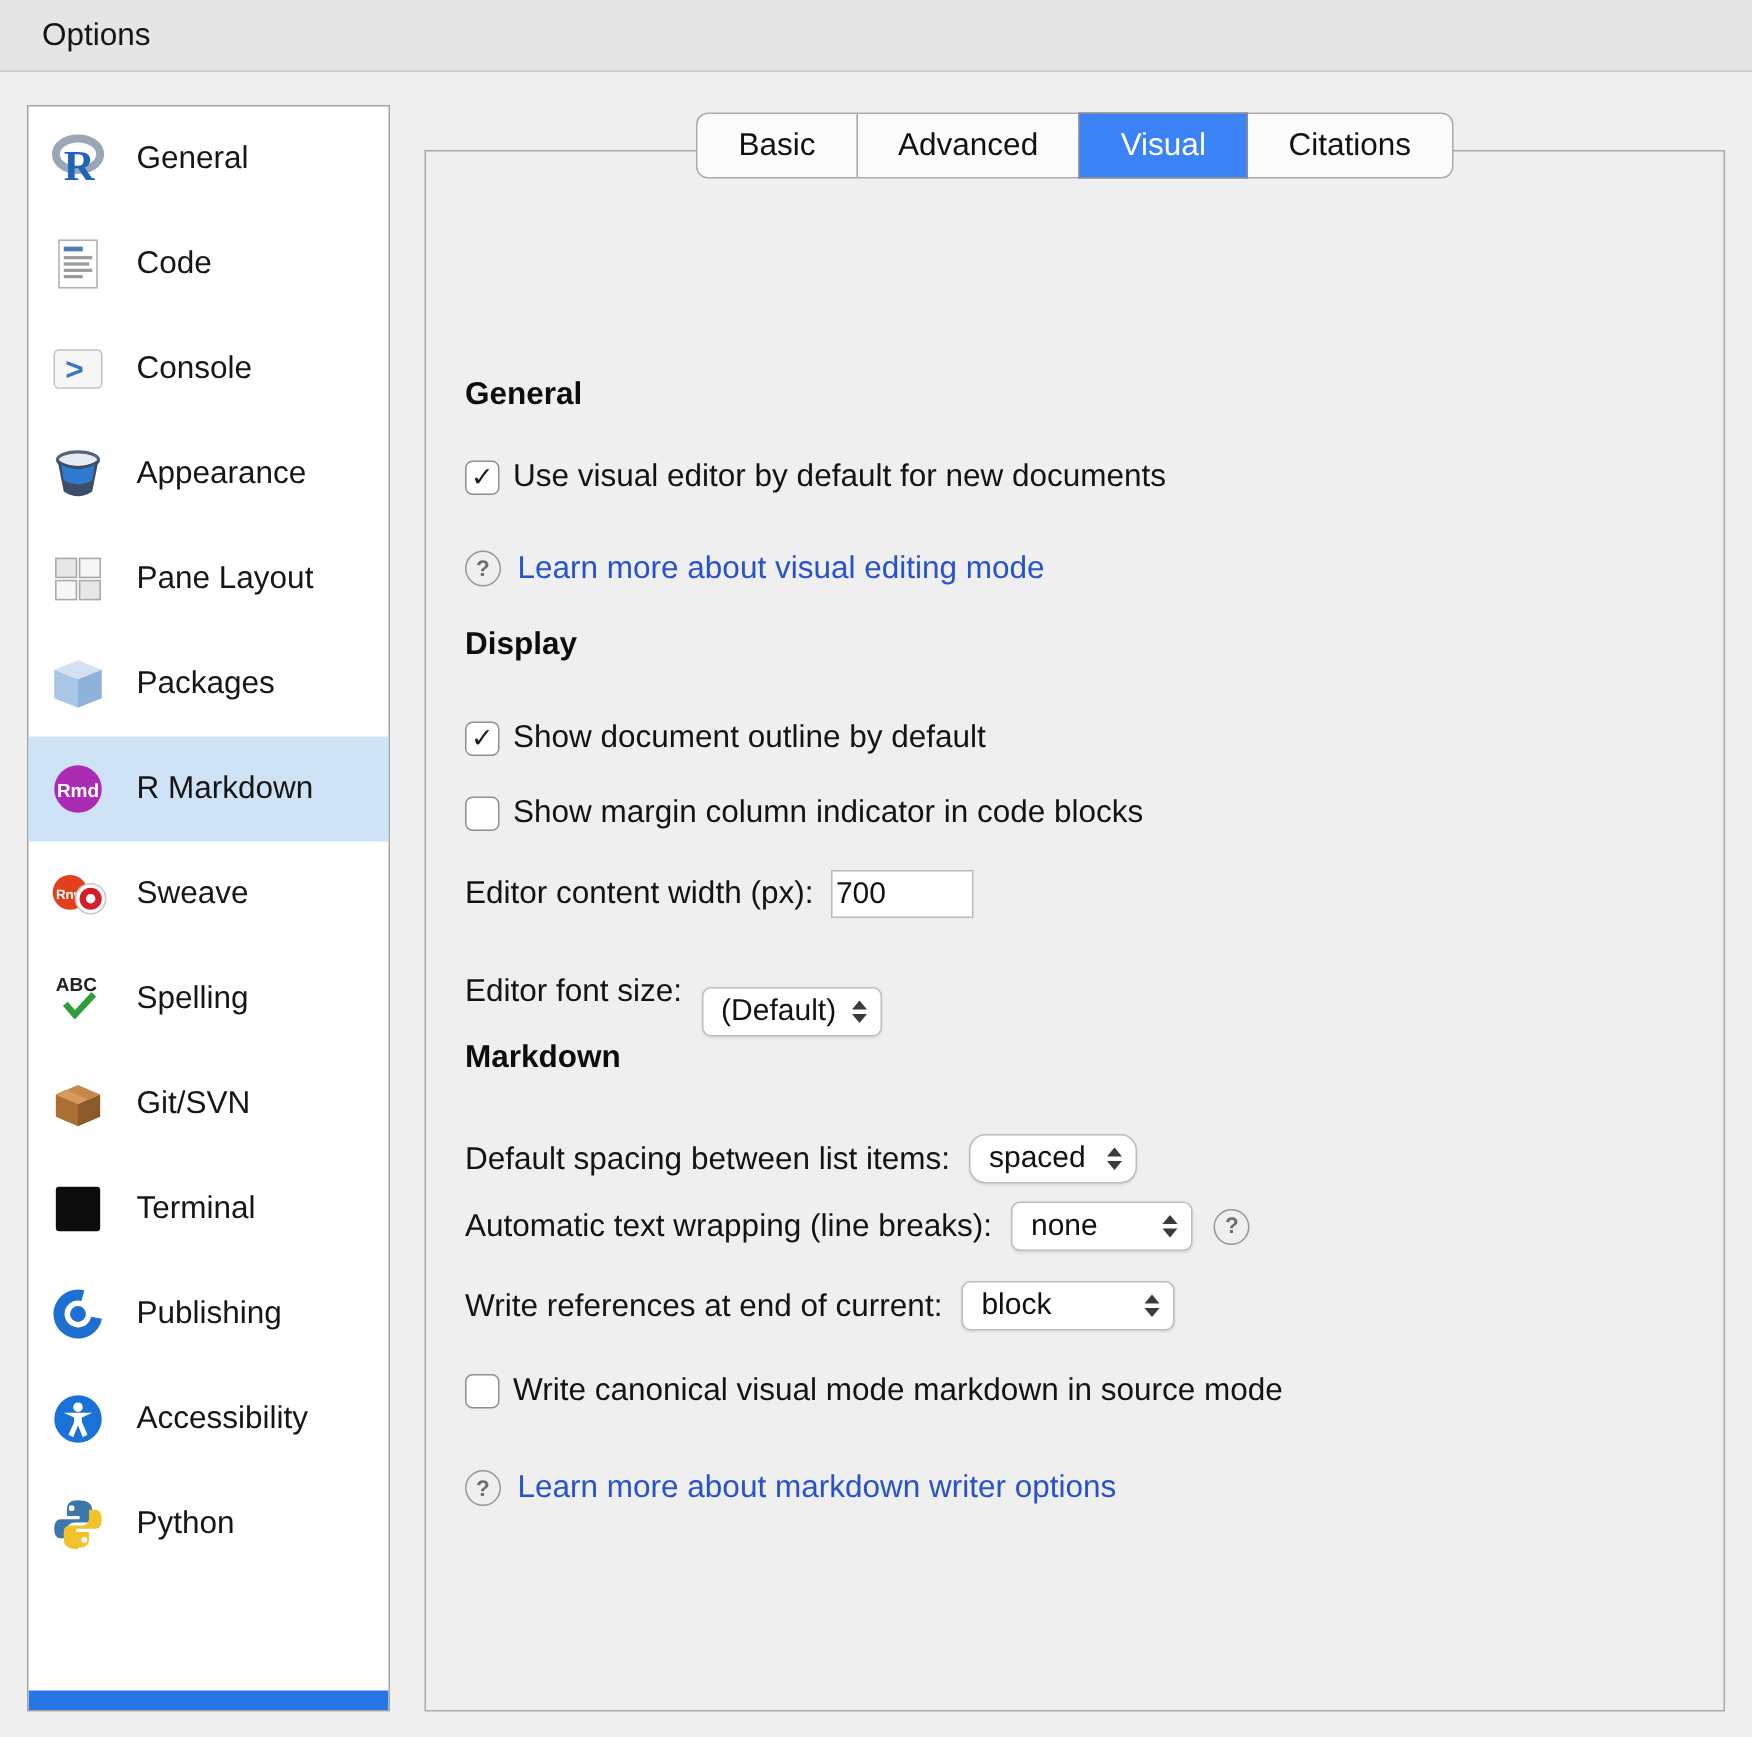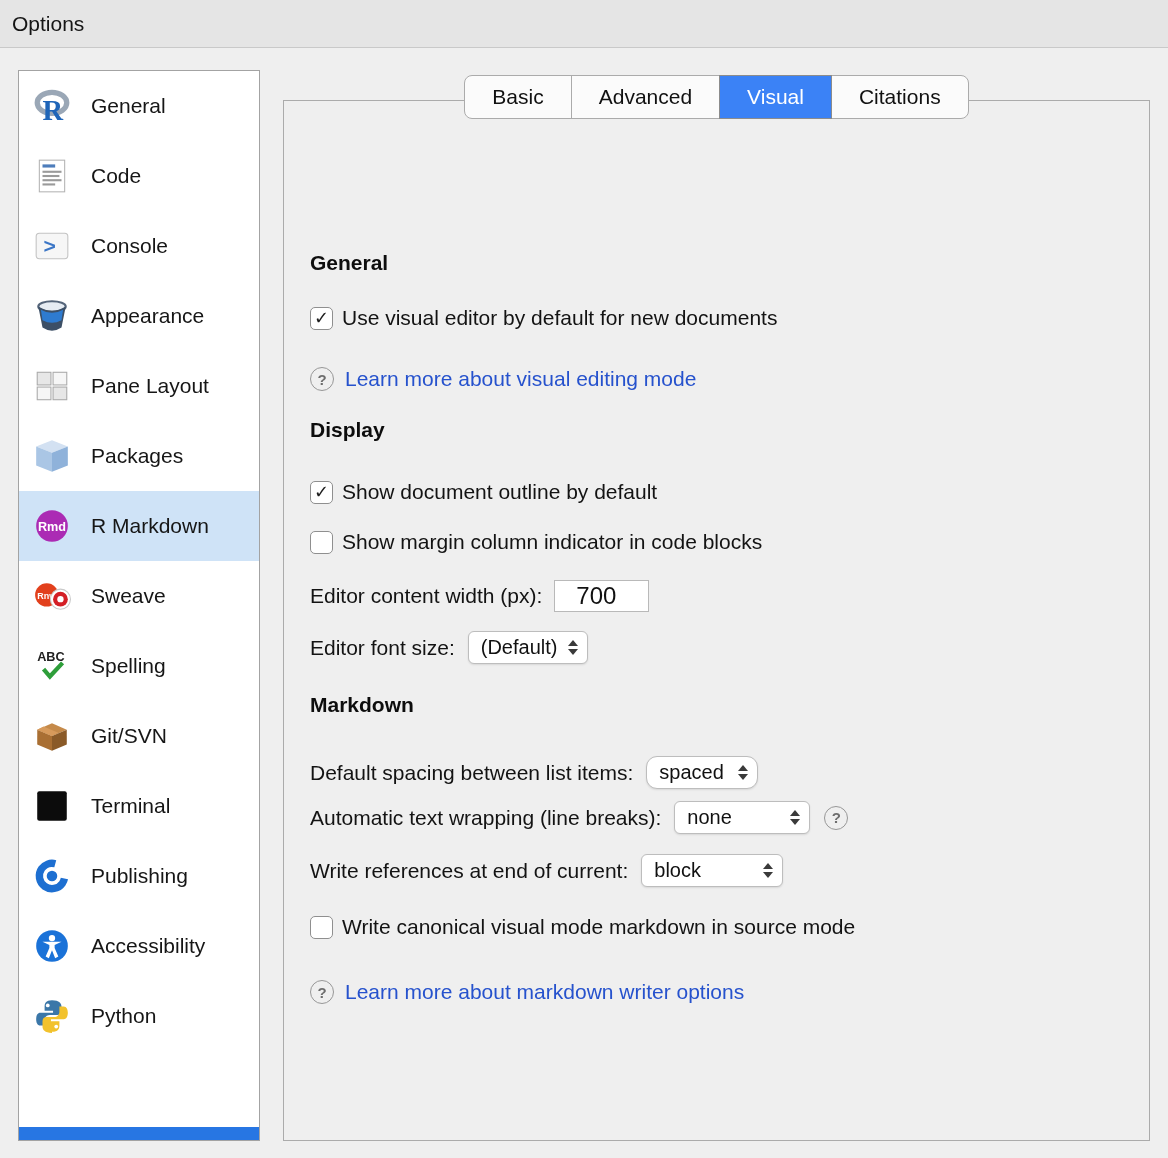--- a/index.html
+++ b/index.html
@@ -9,21 +9,21 @@
     font-family: "Liberation Sans", "DejaVu Sans", sans-serif;
     color: #111;
   }
 
   
   .titlebar {
     height: 48px;
     background: #e5e5e5;
     border-bottom: 1px solid #c9c9c9;
     display: flex; align-items: center;
-    padding-left: 12px;
+    padding-left: 28px;
     font-size: 21px; font-weight: 500; color: #151515;
   }
 
   .layout { position: relative; width: 1168px; height: 1109px; }
 
   
   .sidebar {
     position: absolute; left: 18px; top: 22px;
     width: 242px; height: 1071px;
     background: #ffffff;
@@ -97,39 +97,39 @@
     color: #6d6d6d; font-size: 15px; font-weight: bold;
     display: flex; align-items: center; justify-content: center;
     margin-right: 11px;
   }
   .link { color: #2652cd; font-size: 21px; text-decoration: none; cursor: pointer; }
 
   
   .text-input {
     width: 95px; height: 32px;
     border: 1px solid #b9b9b9; background: #fff;
-    font-family: inherit; font-size: 24px; color: #111;
-    padding: 2px 21px; margin-left: 12px;
+    font-family: inherit; font-size: 20px; color: #111;
+    padding: 2px 2px; margin-left: 12px;
   }
 
   
   .dd {
     height: 33px;
     background: #fff;
     border: 1px solid #bdbdbd; border-radius: 6px;
     box-shadow: 0 1px 2px rgba(0,0,0,0.10);
     display: flex; align-items: center; justify-content: space-between;
     padding: 0 9px 0 12px;
     margin-left: 13px;
     font-size: 20px; color: #111;
     cursor: default;
   }
-  .dd-default { width: 120px; }
+  .dd-default { width: 120px; margin-top: 27px; }
   .dd-spaced  { width: 112px; border-radius: 11px; }
-  .dd-none    { width: 136px; justify-content: space-between; }
+  .dd-none    { width: 121px; justify-content: space-between; }
   .dd-block   { width: 142px; }
   .dd-arrows { display: inline-flex; flex-direction: column; align-items: center; gap: 3px; margin-left: 8px; }
   .dd-arrows::before {
     content: ""; width: 0; height: 0;
     border-left: 5px solid transparent; border-right: 5px solid transparent;
     border-bottom: 6px solid #3a3a3a;
   }
   .dd-arrows::after {
     content: ""; width: 0; height: 0;
     border-left: 5px solid transparent; border-right: 5px solid transparent;

